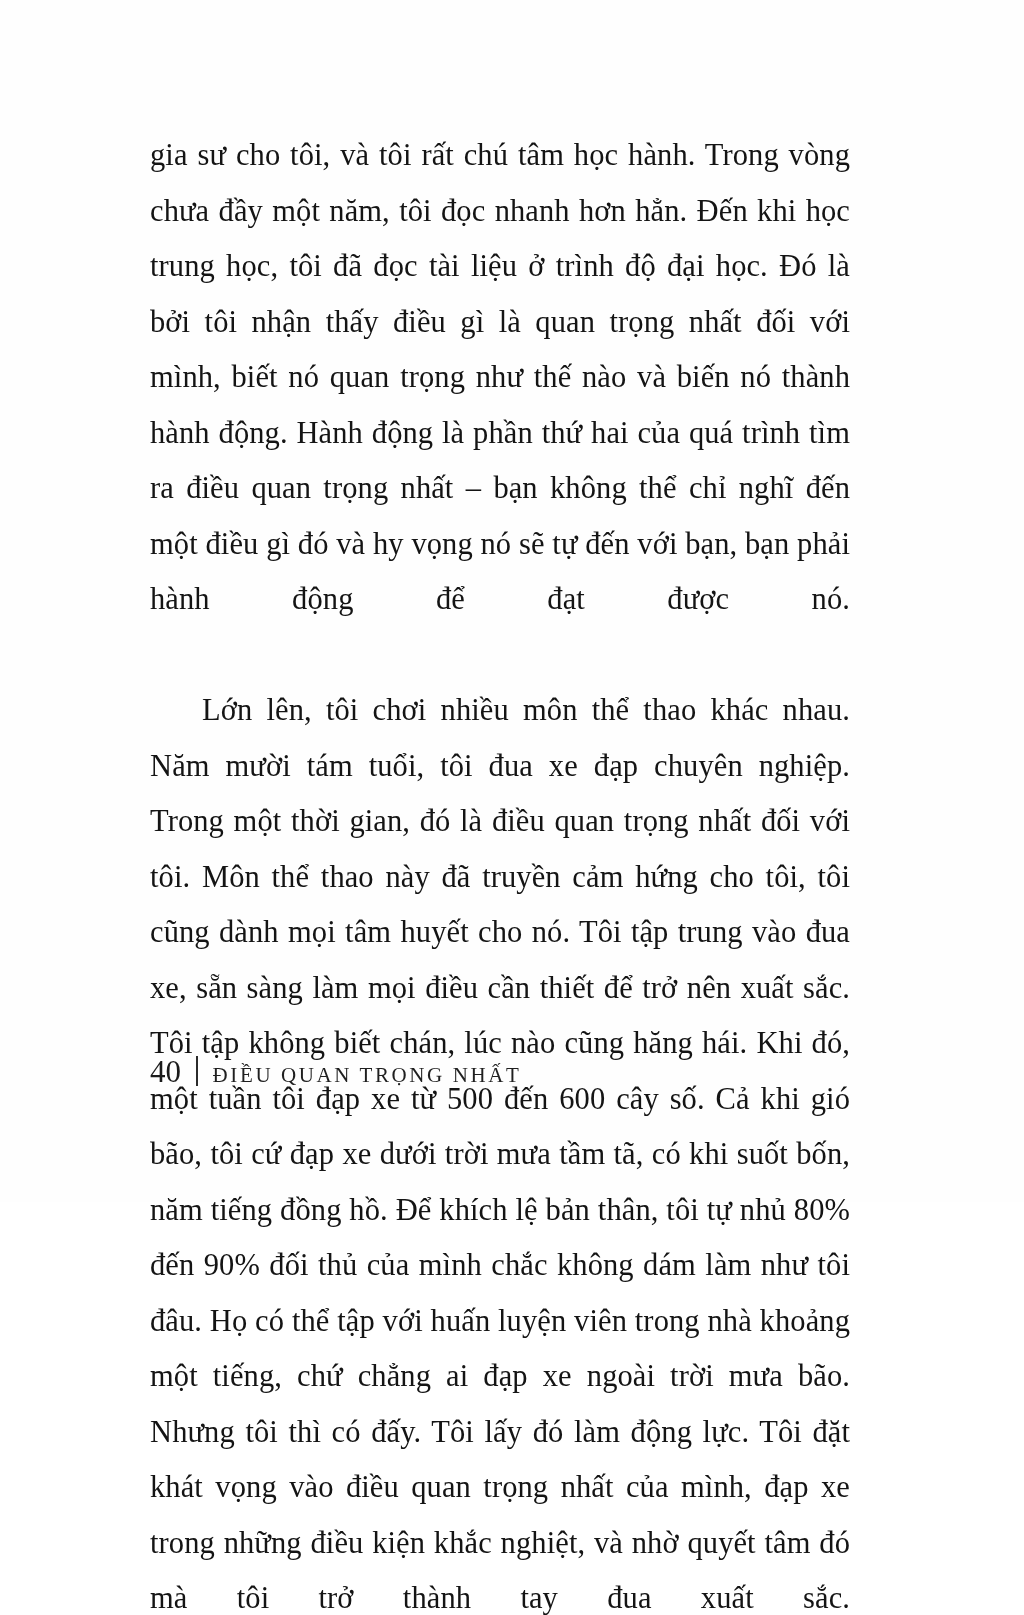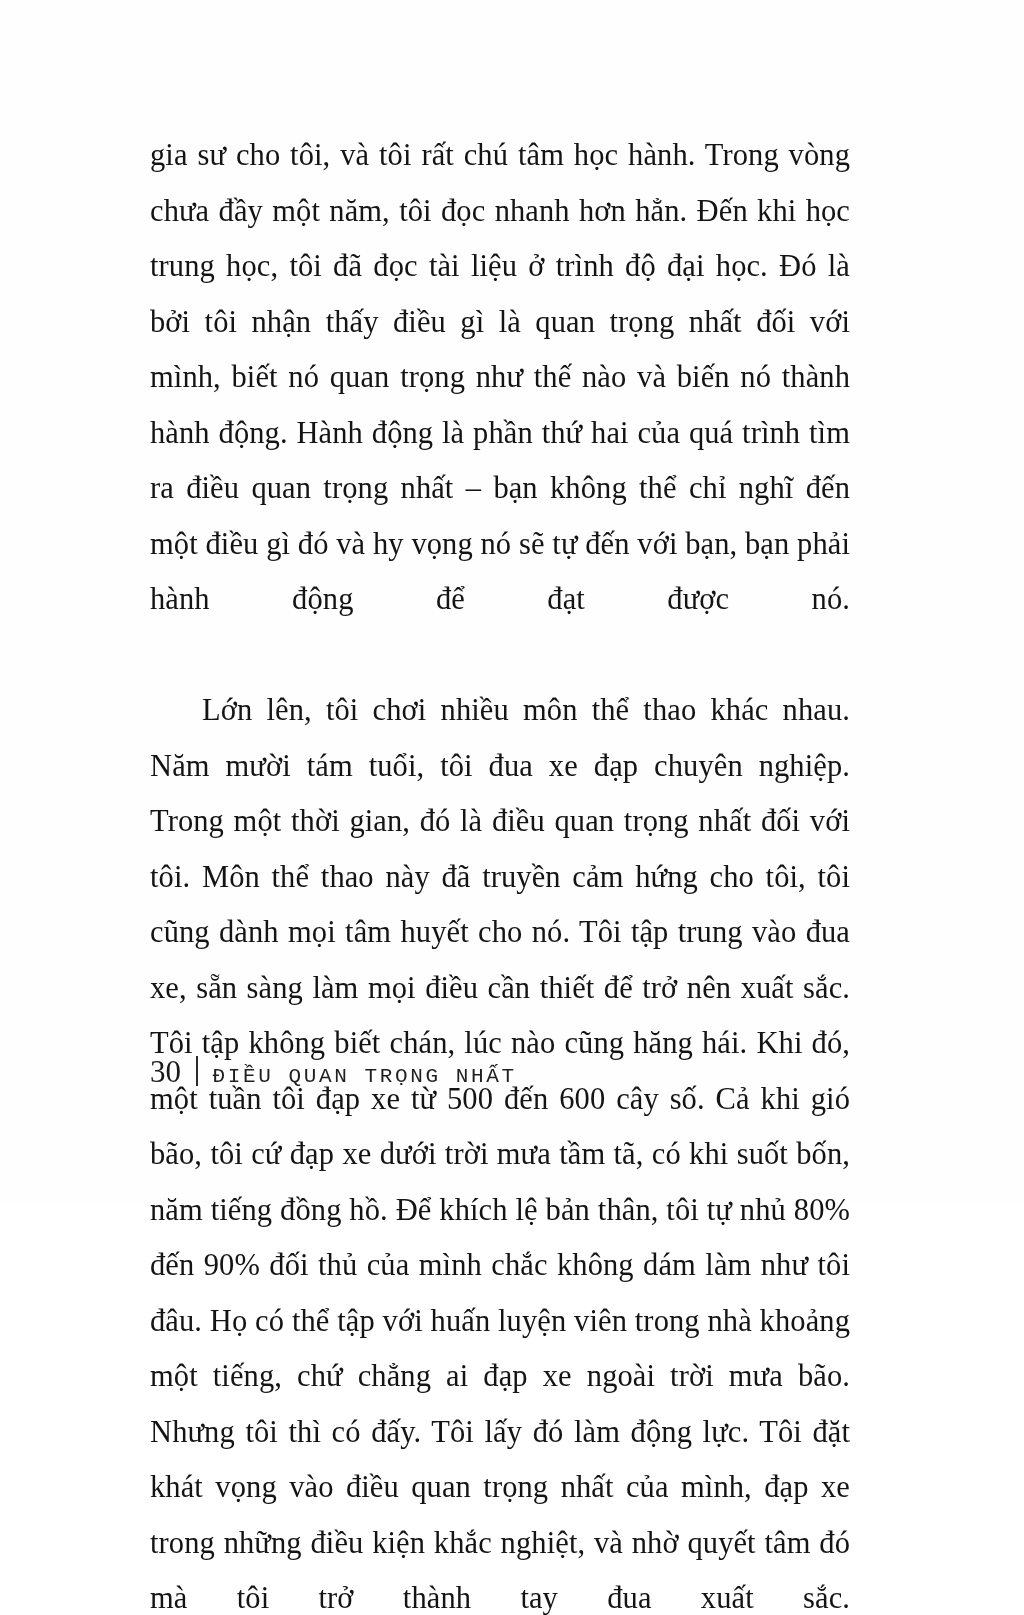--- a/index.html
+++ b/index.html
@@ -67,33 +67,33 @@
     height: 30px;
     background: #2b2b2b;
     margin: 0 15px;
     position: relative;
     top: 4px;
   }
   .running-head {
     font-size: 21px;
     letter-spacing: 2.6px;
     color: #1f1f1f;
-    font-family: Liberation Mono, monospace;
+    font-family: Liberation Serif, serif;
     text-transform: uppercase;
   }
 </style>
 </head>
 <body>
 
 <div class="page">
 
   <div class="text-column">
     <p class="para">gia sư cho tôi, và tôi rất chú tâm học hành. Trong vòng chưa đầy một năm, tôi đọc nhanh hơn hẳn. Đến khi học trung học, tôi đã đọc tài liệu ở trình độ đại học. Đó là bởi tôi nhận thấy điều gì là quan trọng nhất đối với mình, biết nó quan trọng như thế nào và biến nó thành hành động. Hành động là phần thứ hai của quá trình tìm ra điều quan trọng nhất – bạn không thể chỉ nghĩ đến một điều gì đó và hy vọng nó sẽ tự đến với bạn, bạn phải hành động để đạt được nó.</p>
     <p class="para indent">Lớn lên, tôi chơi nhiều môn thể thao khác nhau. Năm mười tám tuổi, tôi đua xe đạp chuyên nghiệp. Trong một thời gian, đó là điều quan trọng nhất đối với tôi. Môn thể thao này đã truyền cảm hứng cho tôi, tôi cũng dành mọi tâm huyết cho nó. Tôi tập trung vào đua xe, sẵn sàng làm mọi điều cần thiết để trở nên xuất sắc. Tôi tập không biết chán, lúc nào cũng hăng hái. Khi đó, một tuần tôi đạp xe từ 500 đến 600 cây số. Cả khi gió bão, tôi cứ đạp xe dưới trời mưa tầm tã, có khi suốt bốn, năm tiếng đồng hồ. Để khích lệ bản thân, tôi tự nhủ 80% đến 90% đối thủ của mình chắc không dám làm như tôi đâu. Họ có thể tập với huấn luyện viên trong nhà khoảng một tiếng, chứ chẳng ai đạp xe ngoài trời mưa bão. Nhưng tôi thì có đấy. Tôi lấy đó làm động lực. Tôi đặt khát vọng vào điều quan trọng nhất của mình, đạp xe trong những điều kiện khắc nghiệt, và nhờ quyết tâm đó mà tôi trở thành tay đua xuất sắc.</p>
   </div>
 
   <div class="footer">
-    <span class="folio">30</span>
+    <span class="folio">40</span>
     <span class="folio-sep"></span>
     <span class="running-head">Điều quan trọng nhất</span>
   </div>
 
 </div>
 
 </body></html>

